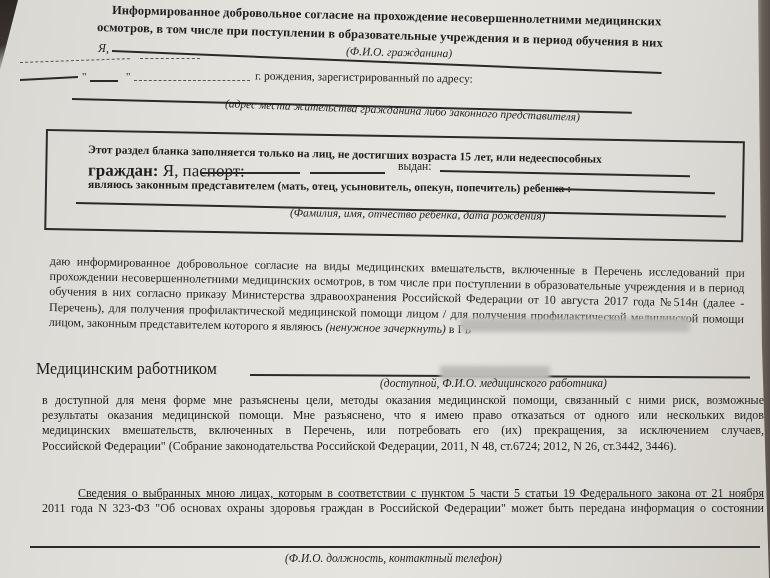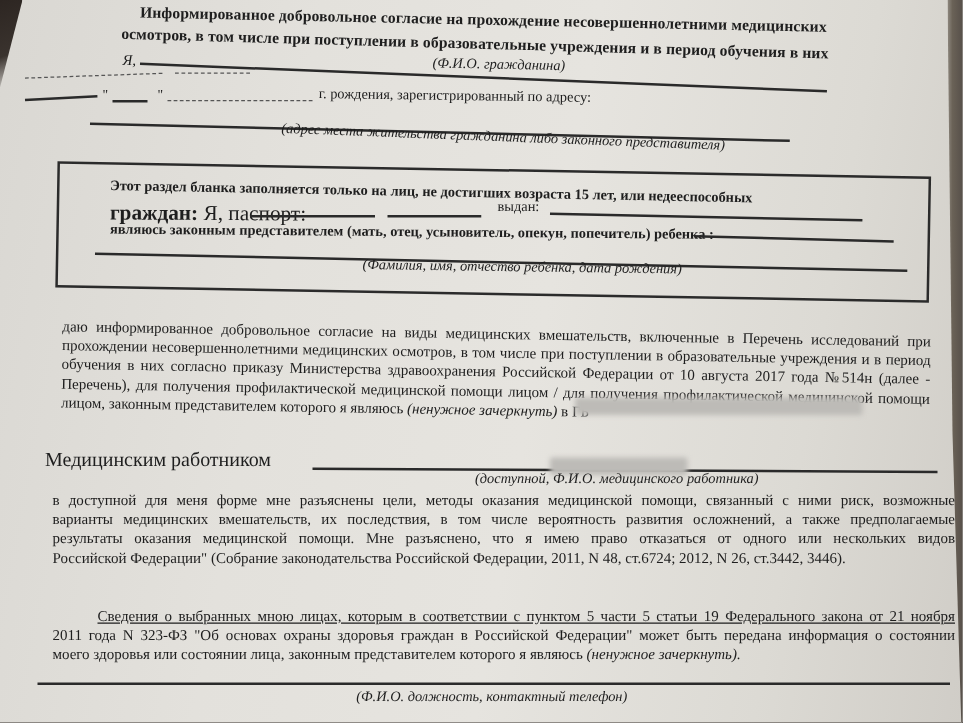--- a/index.html
+++ b/index.html
@@ -97,27 +97,24 @@
 </div>
 <div class="blur" style="left:460px; top:318px; width:230px; height:14px;"></div>
 
 <div class="abs" style="left:36px; top:350px; font-size:16px;margin-top:10px;">Медицинским работником</div>
 <div class="line" style="left:250px; top:374px; width:500px; transform: rotate(0.3deg);"></div>
 <div class="blur" style="left:440px; top:366px; width:110px; height:14px;"></div>
 <div class="abs ital" style="left:380px; top:377px;">(доступной, Ф.И.О. медицинского работника)</div>
 
 <div class="para" style="left:42px; top:382px; width:722px;margin-top:11px;">
   <span class="row">в доступной для меня форме мне разъяснены цели, методы оказания медицинской помощи, связанный с ними риск, возможные</span>
-  <span class="row">варианты медицинских вмешательств, их последствия, в том числе вероятность развития осложнений, а также предполагаемые</span>
   <span class="row">результаты оказания медицинской помощи. Мне разъяснено, что я имею право отказаться от одного или нескольких видов</span>
+  <span class="row">медицинских вмешательств, включенных в Перечень, или потребовать его (их) прекращения, за исключением случаев,</span>
   <span style="display:block; white-space:nowrap;">Российской Федерации" (Собрание законодательства Российской Федерации, 2011, N 48, ст.6724; 2012, N 26, ст.3442, 3446).</span>
 </div>
 
 <div class="para" style="left:42px; top:486px; width:722px;">
   <span class="row" style="text-indent:36px;text-decoration:underline;">Сведения о выбранных мною лицах, которым в соответствии с пунктом 5 части 5 статьи 19 Федерального закона от 21 ноября</span>
   <span class="row">2011 года N 323-ФЗ "Об основах охраны здоровья граждан в Российской Федерации" может быть передана информация о состоянии</span>
-  <span style="display:block; white-space:nowrap;">
-    <span>моего здоровья или состоянии лица, законным представителем которого я являюсь </span><i>(ненужное зачеркнуть).</i>
-  </span>
 </div>
 
 <div class="line" style="left:30px; top:546px; width:730px;"></div>
 <div class="abs ital" style="left:285px; top:552px;">(Ф.И.О. должность, контактный телефон)</div>
 
 </body></html>

